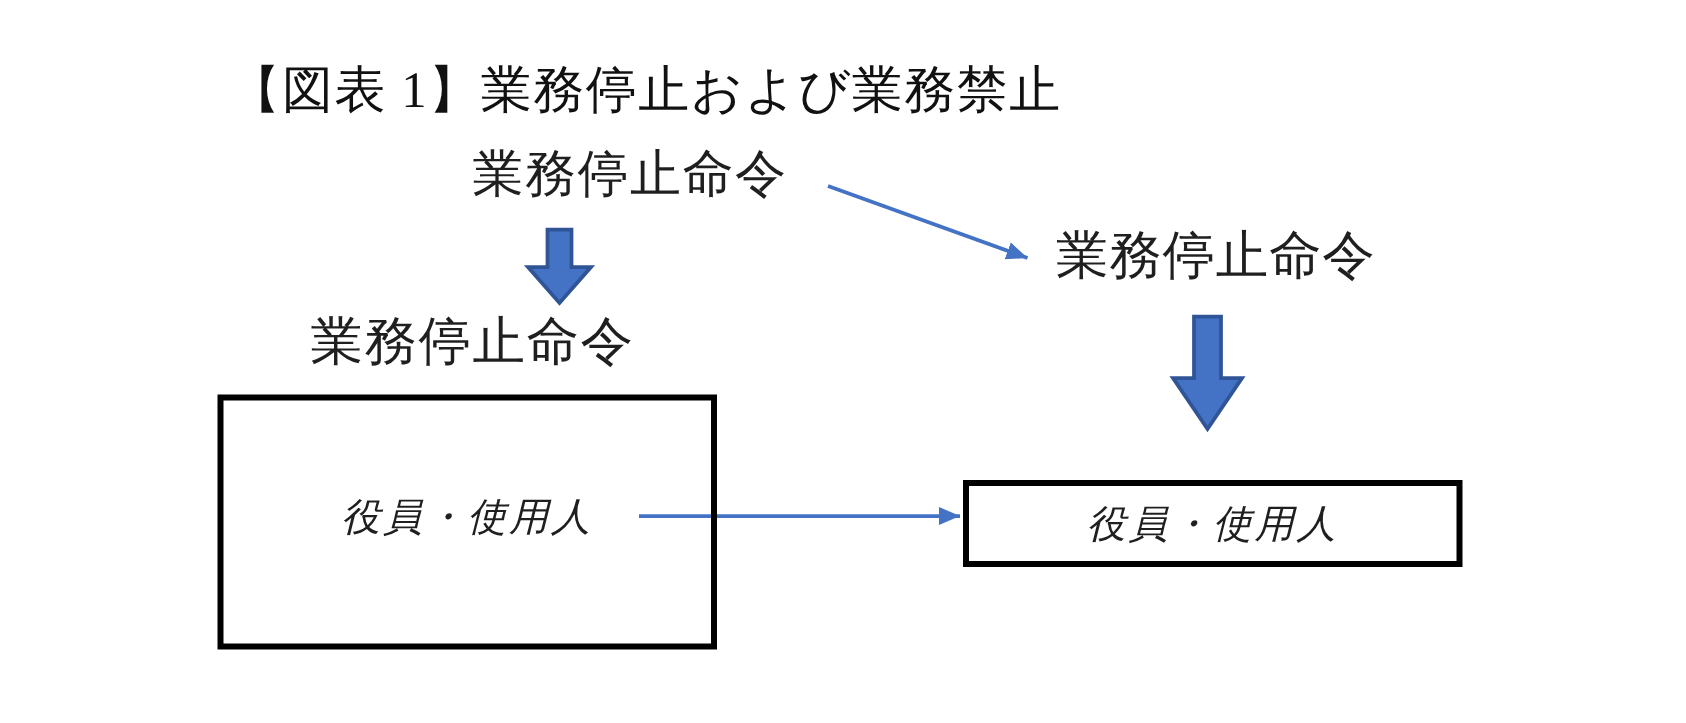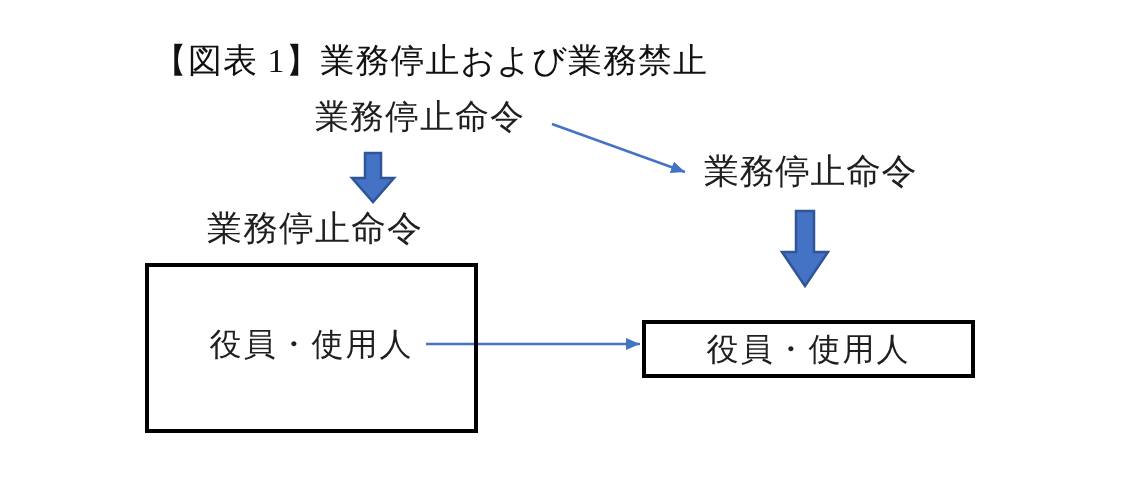--- a/index.html
+++ b/index.html
@@ -34,21 +34,21 @@
   .lbl-start{left:687px;top:386px;font-size:35px;letter-spacing:5px;}
   .box{
     position:absolute;z-index:2;background:transparent;
     border:4px solid var(--box-border);
     display:flex;align-items:center;justify-content:center;
     box-sizing:border-box;
   }
   .box-left{left:145px;top:263px;width:333px;height:170px;}
   .box-left .box-label{margin-bottom:8px;}
   .box-right{left:642px;top:320px;width:333px;height:58px;}
-  .box-label{font-size:32px;letter-spacing:2px;white-space:nowrap;line-height:1;}
+  .box-label{font-size:26px;letter-spacing:2px;white-space:nowrap;line-height:1;font-style:italic;}
 </style>
 </head>
 <body>
 
 <div class="canvas">
 
   <svg class="arrow-layer" viewBox="0 0 1124 482" xmlns="http://www.w3.org/2000/svg">
     <defs>
       <marker id="thinHead" markerUnits="userSpaceOnUse" markerWidth="18" markerHeight="16" refX="14" refY="6" orient="auto">
         <path class="thin-head" d="M0,0 L14,6 L0,12 Z"></path>

